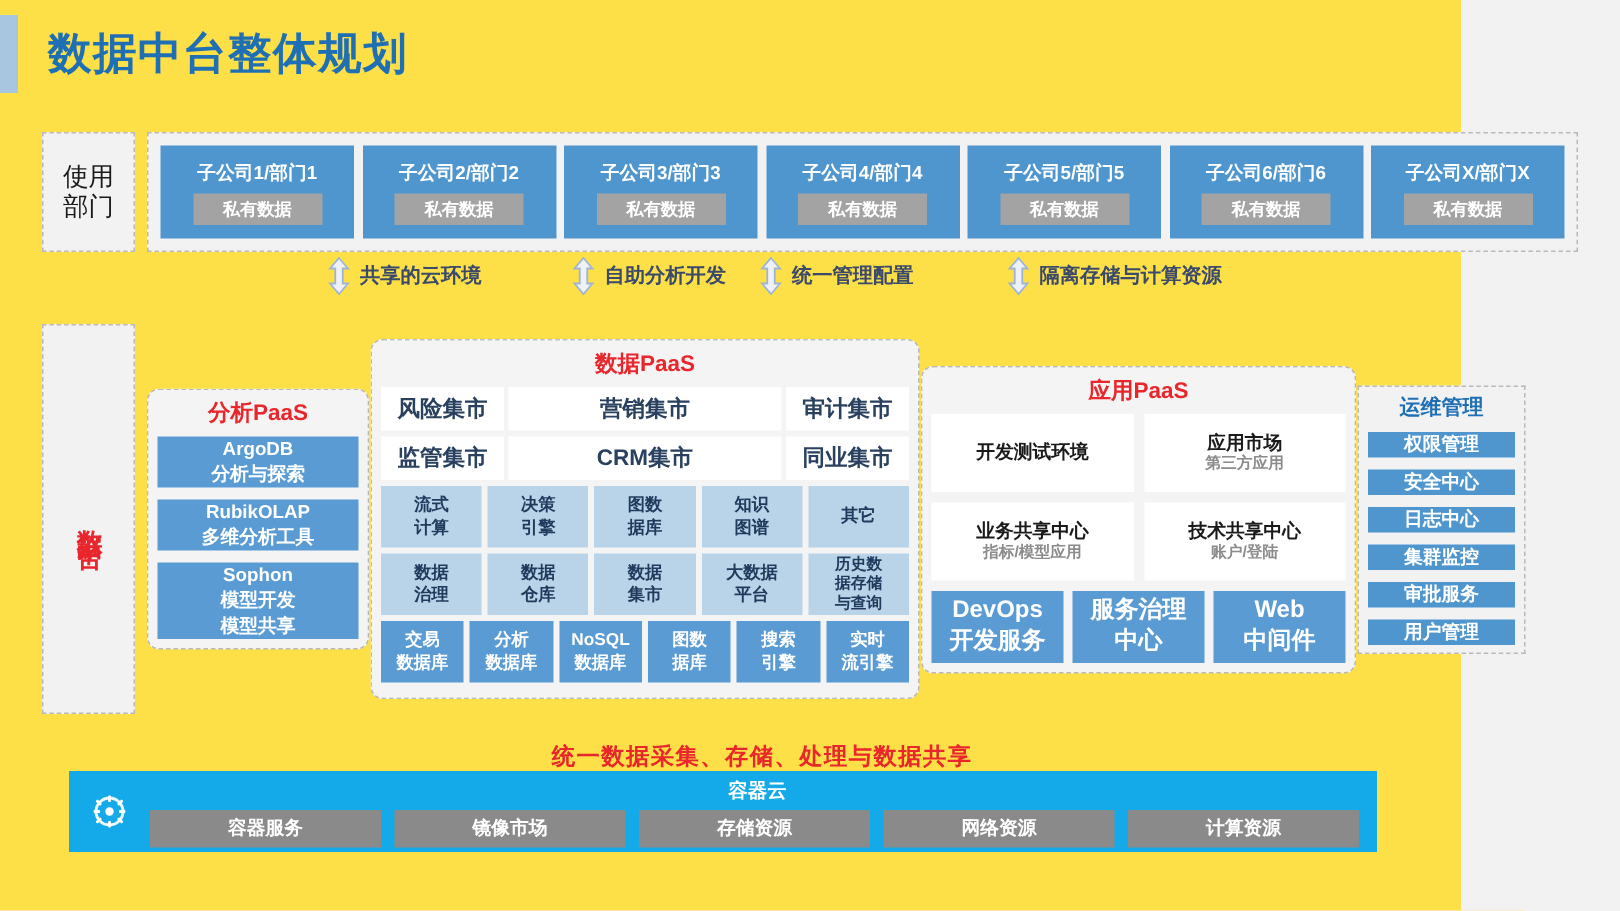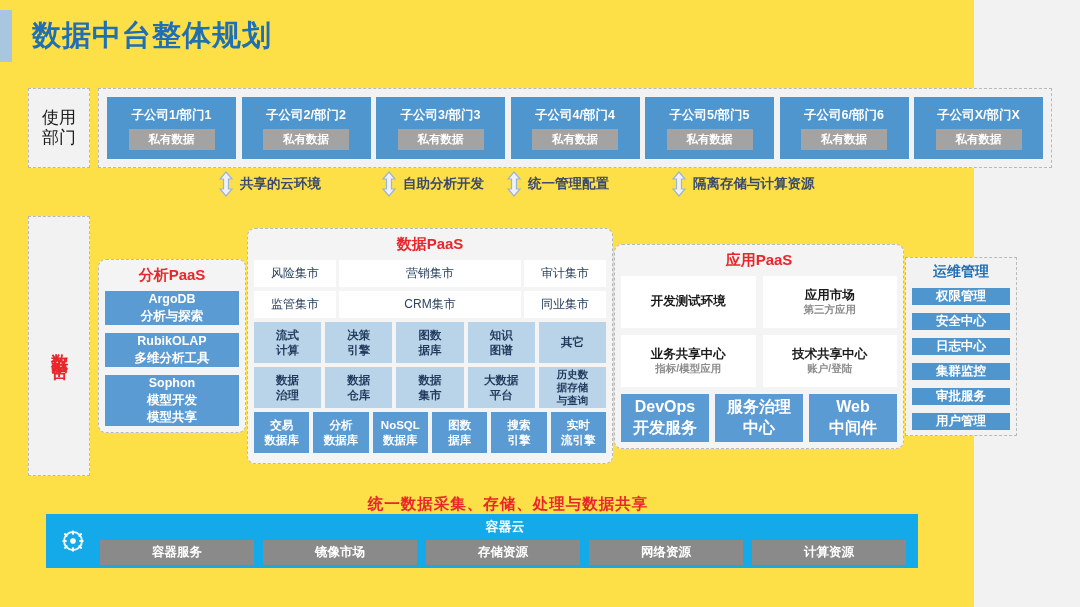--- a/index.html
+++ b/index.html
@@ -66,21 +66,21 @@
   .analysis-item {
     background: #5a9bd3; color: #fff; flex: 1;
     display: flex; flex-direction: column; align-items: center; justify-content: center;
     font-size: 12.5px; font-weight: bold; line-height: 1.35; text-align: center;
   }
 
   
   .datapaas { width: 366px; display: flex; flex-direction: column; }
   .mart-grid { display: grid; grid-template-columns: 82px 1fr 82px; gap: 3px; margin-bottom: 4px; }
   .mart {
-    background: #ffffff; color: #29415e; font-size: 12px; font-weight: normal;
+    background: #ffffff; color: #29415e; font-size: 15px; font-weight: bold;
     text-align: center; padding: 5px 0;
   }
   .tile-row { display: grid; gap: 4px; margin-bottom: 4px; }
   .tile-row.five { grid-template-columns: repeat(5, 1fr); }
   .tile-row.six { grid-template-columns: repeat(6, 1fr); }
   .tile {
     background: #b9d3e8; color: #1f3a5c; font-size: 11.5px; font-weight: bold;
     display: flex; align-items: center; justify-content: center; text-align: center;
     line-height: 1.25; height: 41px;
   }

